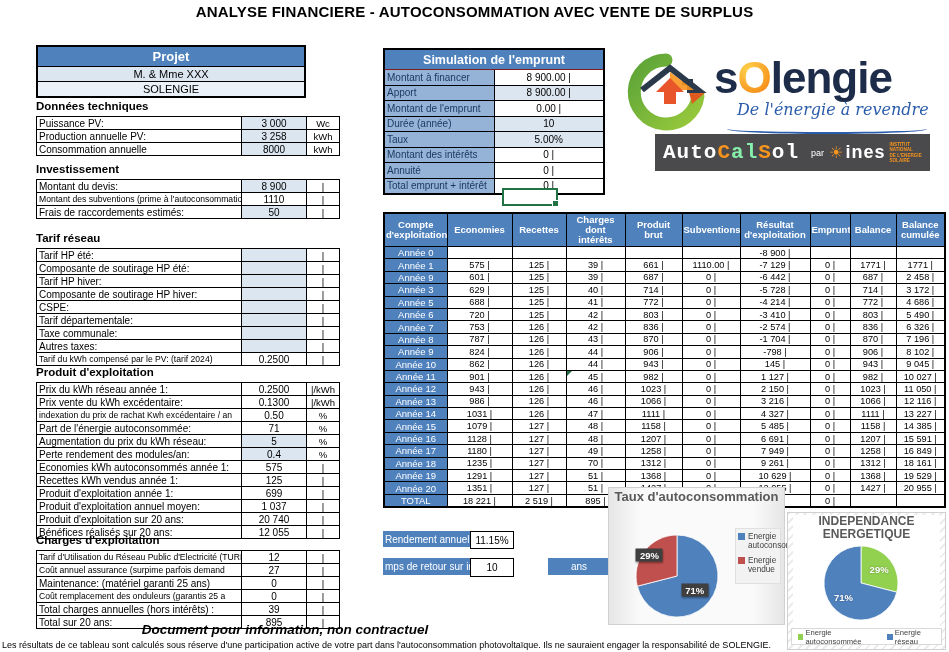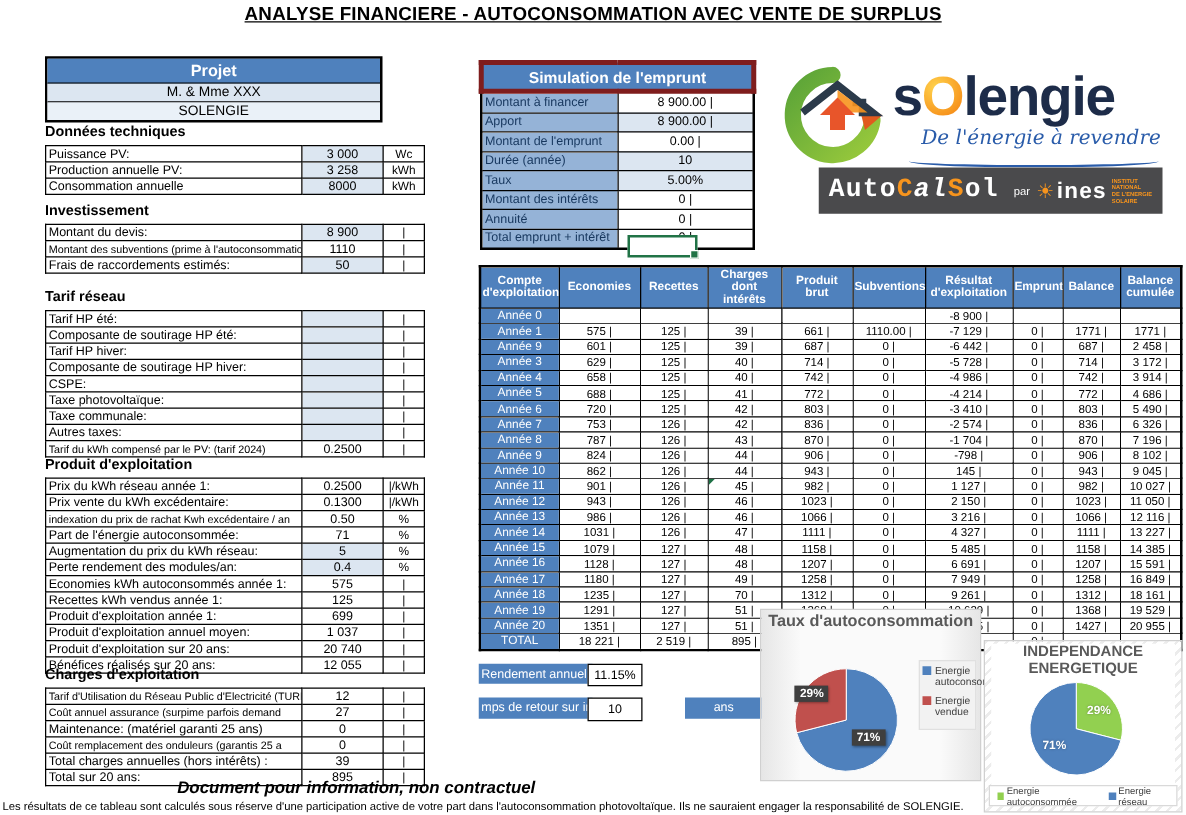--- a/index.html
+++ b/index.html
@@ -1,37 +1,37 @@
 <!DOCTYPE html>
 <html><head>
 <meta charset="utf-8">
 <style>
   html,body{margin:0;padding:0;background:#fff;}
   body{width:949px;height:652px;position:relative;font-family:"Liberation Sans",sans-serif;color:#000;overflow:hidden;}
   .abs{position:absolute;}
   
-  #main-title{left:0;top:3px;width:949px;text-align:center;font-size:15px;font-weight:bold;letter-spacing:.2px;text-decoration:underline;}
+  #main-title{left:0;top:3px;width:949px;text-align:center;font-size:15px;font-weight:bold;letter-spacing:.2px;}
   
   #projet{left:36px;top:45px;width:266px;border:2px solid #000;}
   #projet .hd{background:#4f81bd;color:#fff;font-weight:bold;font-size:13px;text-align:center;padding:2px 0;border-bottom:1px solid #000;}
   #projet .r1{background:#dce6f1;font-size:11px;text-align:center;padding:1px 0;border-bottom:1px solid #000;}
   #projet .r2{background:#eaf1f8;font-size:11px;text-align:center;padding:1px 0;}
   
   .lsec{position:absolute;left:36px;width:296px;}
   .lhead{font-weight:bold;font-size:11.5px;margin-bottom:4px;}
   .ltab{border-collapse:collapse;table-layout:fixed;width:296px;border:1.5px solid #000;}
   .ltab td{border:1px solid #000;height:12px;font-size:10px;padding:0 2px;white-space:nowrap;overflow:hidden;}
   .ltab td.lab{width:200px;}
   .ltab td.lab.small{font-size:8.6px;}
   .ltab td.val{width:60px;text-align:center;background:#fff;}
   .ltab td.val.shaded{background:#dce6f1;}
   .ltab td.unit{width:28px;text-align:center;font-size:9.5px;}
   
   #loan{left:383px;top:48px;width:222px;border:2px solid #000;border-collapse:collapse;table-layout:fixed;}
-  #loan th{background:#4f81bd;color:#fff;font-weight:bold;font-size:12.5px;height:17px;border:4px solid #7f1d1d;}
+  #loan th{background:#4f81bd;color:#fff;font-weight:bold;font-size:12.5px;height:17px;border:1px solid #7f1d1d;}
   #loan td{border:1px solid #000;height:12.5px;font-size:10px;}
   #loan td.llab{background:#95b3d7;color:#17375e;width:118px;padding:0 2px;white-space:nowrap;overflow:hidden;margin-left:12px;}
   #loan td.lval{width:96px;text-align:center;background:#fff;}
   #loan td.lval.shaded{background:#dce6f1;}
   
   #selbox{left:502px;top:188px;width:52px;height:14px;border:2px solid #217346;background:#fff;}
   #selbox .handle{position:absolute;right:-3px;bottom:-3px;width:5px;height:5px;background:#217346;border:1px solid #fff;}
   
   #logo{left:622px;top:52px;width:322px;height:80px;}
   #logo-text{position:absolute;left:92px;top:4px;font-size:44px;font-weight:bold;color:#1d2c49;letter-spacing:-1px;line-height:1;}
@@ -158,21 +158,21 @@
             <td class="lab">Composante de soutirage HP hiver:</td>
             <td class="val shaded"></td>
             <td class="unit">|</td>
           </tr>
           <tr>
             <td class="lab">CSPE:</td>
             <td class="val shaded"></td>
             <td class="unit">|</td>
           </tr>
           <tr>
-            <td class="lab">Taxe photovoltaïque:</td>
+            <td class="lab">Tarif départementale:</td>
             <td class="val shaded"></td>
             <td class="unit">|</td>
           </tr>
           <tr>
             <td class="lab">Taxe communale:</td>
             <td class="val shaded"></td>
             <td class="unit">|</td>
           </tr>
           <tr>
             <td class="lab">Autres taxes:</td>
@@ -352,21 +352,21 @@
     <path d="M 20 38 L 48 16 L 76 38 L 68 38 L 68 30 L 60 30" fill="none" stroke="#2b3a4a" stroke-width="6"></path>
     <path d="M 48 20 L 72 38 L 48 38 Z" fill="#f7941d" opacity="0.9"></path>
     <path d="M 42 52 L 54 52 L 54 40 L 62 40 L 48 26 L 34 40 L 42 40 Z" fill="#e8552a"></path>
   </svg>
   <div id="logo-text"><span>s</span><span class="o">O</span><span>lengie</span></div>
   <div id="logo-tag">De l'énergie à revendre</div>
   <div id="logo-swoosh"></div>
 </div>
 
 <div class="abs" id="acs">
-  <span class="acs-name" id="acs-name"><span style="color: rgb(255, 255, 255);">Auto</span><span style="color: rgb(247, 148, 29);">C</span><span style="color: #ffffff; font-style: italic;">al</span><span style="color: rgb(247, 148, 29);">S</span><span style="color: rgb(255, 255, 255);">ol</span></span>
+  <span class="acs-name" id="acs-name"><span style="color: rgb(255, 255, 255);">Auto</span><span style="color: rgb(247, 148, 29);">C</span><span style="color: #86efac;">al</span><span style="color: rgb(247, 148, 29);">S</span><span style="color: rgb(255, 255, 255);">ol</span></span>
   <span class="par">par</span>
   <span class="sun">☀</span>
   <span class="ines">ines</span>
   <span class="inst">
     <span>INSTITUT NATIONAL</span><br><span>DE L'ENERGIE SOLAIRE</span>
   </span>
 </div>
 
 <table id="bigtab" class="abs">
   <colgroup id="bigtab-cols">
@@ -438,32 +438,20 @@
         <td>125 |</td>
         <td>40 |</td>
         <td>714 |</td>
         <td>0 |</td>
         <td>-5 728 |</td>
         <td>0 |</td>
         <td>714 |</td>
         <td>3 172 |</td>
       </tr>
       <tr>
-        <td class="ylab">Année 4</td>
-        <td>658 |</td>
-        <td>125 |</td>
-        <td>40 |</td>
-        <td>742 |</td>
-        <td>0 |</td>
-        <td>-4 986 |</td>
-        <td>0 |</td>
-        <td>742 |</td>
-        <td>3 914 |</td>
-      </tr>
-      <tr>
         <td class="ylab">Année 5</td>
         <td>688 |</td>
         <td>125 |</td>
         <td>41 |</td>
         <td>772 |</td>
         <td>0 |</td>
         <td>-4 214 |</td>
         <td>0 |</td>
         <td>772 |</td>
         <td>4 686 |</td>

